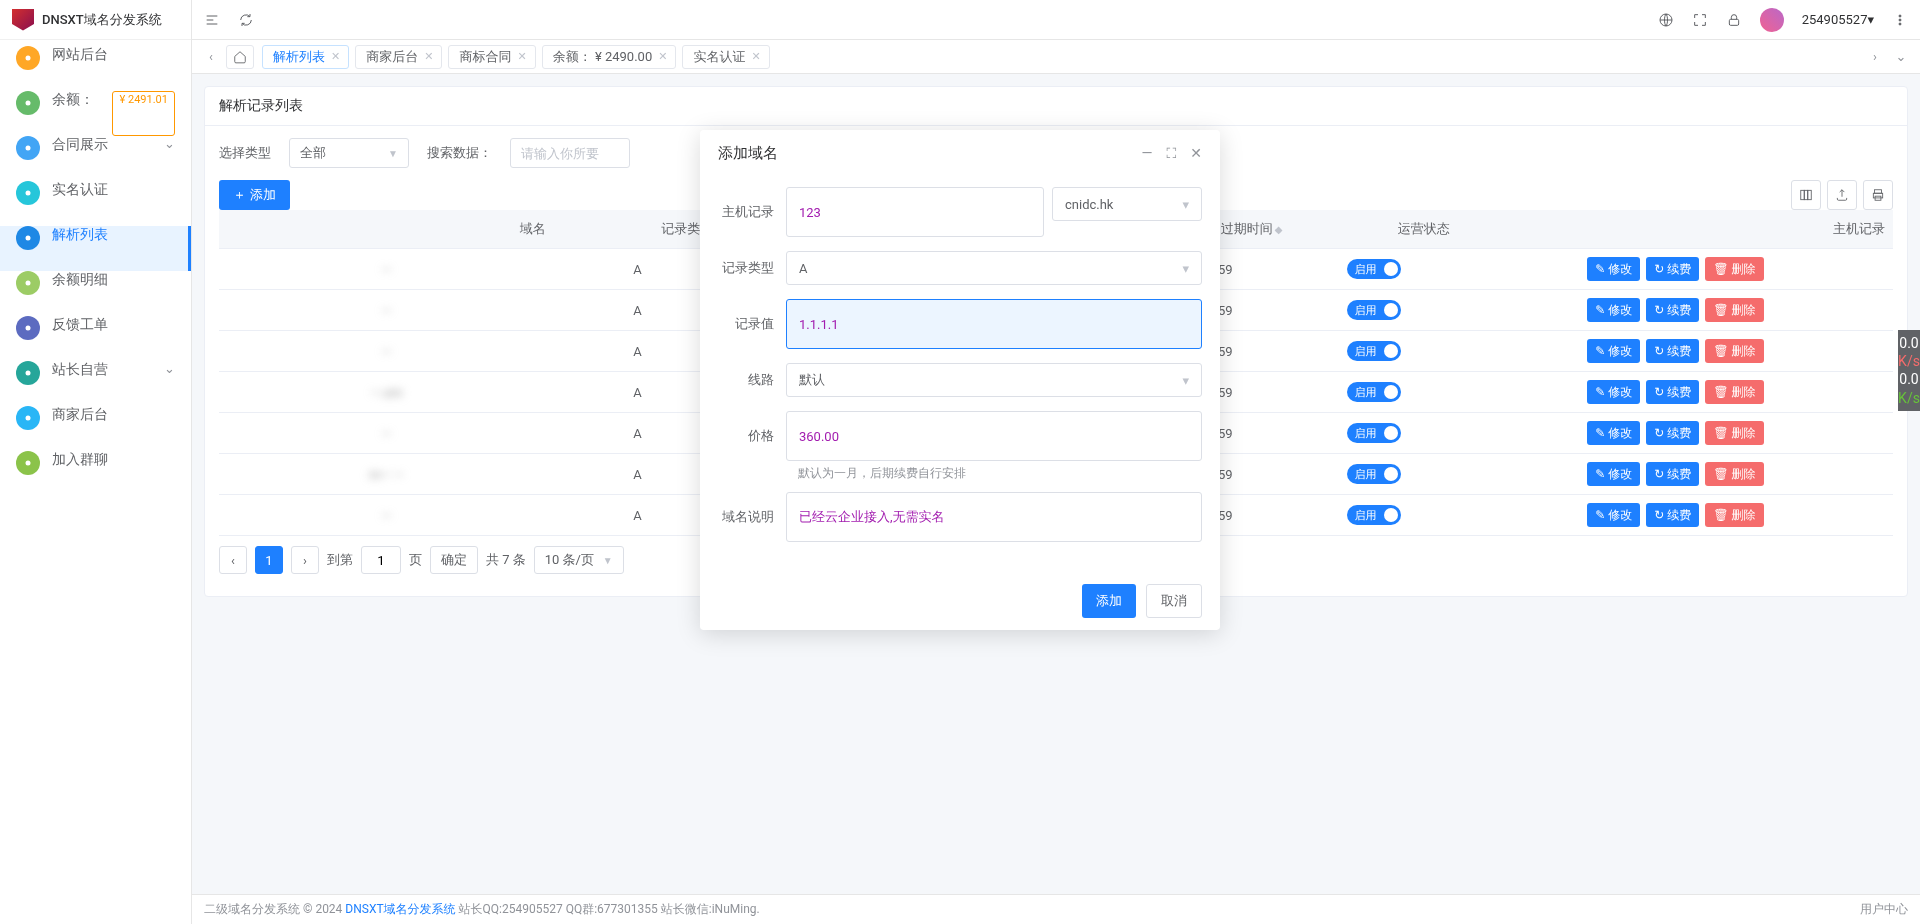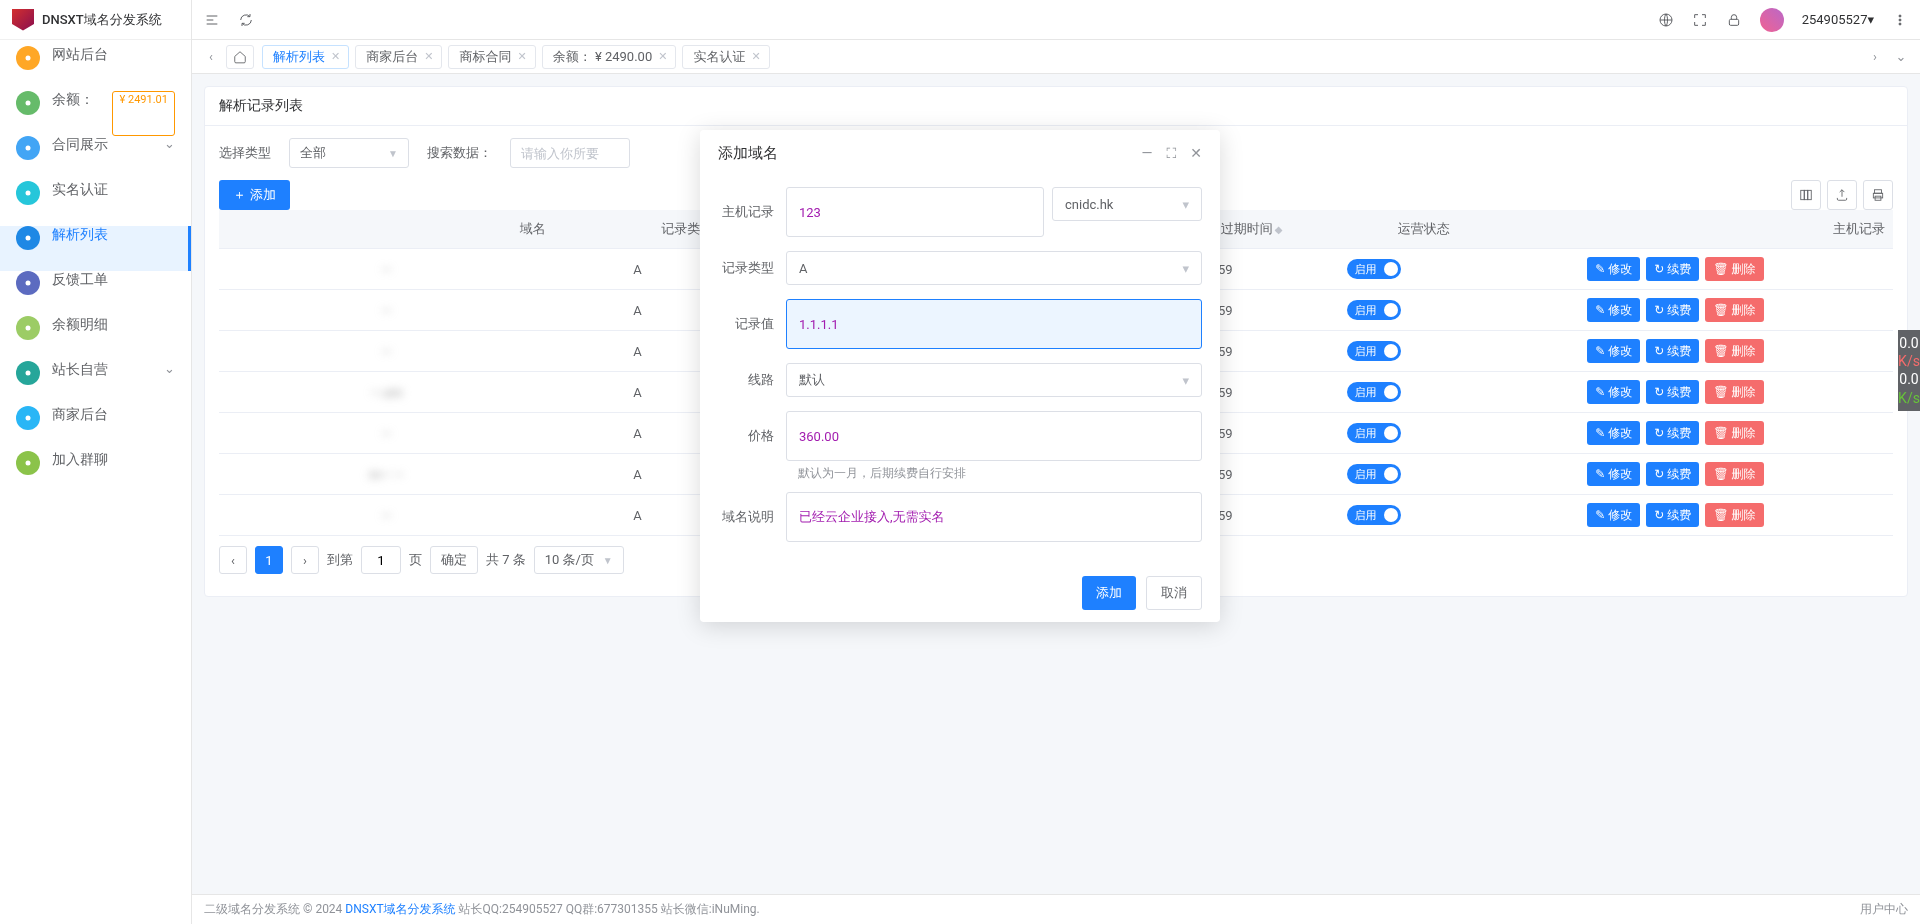--- a/index.html
+++ b/index.html
@@ -140,34 +140,34 @@
         </li>
         <li class="menu-item active">
           <span class="menu-icon mi-deepblue">
             <svg viewBox="0 0 24 24">
               <circle cx="12" cy="12" r="5"></circle>
             </svg>
           </span>
           <span class="menu-label">解析列表</span>
         </li>
         <li class="menu-item">
+          <span class="menu-icon mi-lightgreen">
+            <svg viewBox="0 0 24 24">
+              <circle cx="12" cy="12" r="5"></circle>
+            </svg>
+          </span>
+          <span class="menu-label">余额明细</span>
+        </li>
+        <li class="menu-item">
           <span class="menu-icon mi-indigo">
             <svg viewBox="0 0 24 24">
               <circle cx="12" cy="12" r="5"></circle>
             </svg>
           </span>
           <span class="menu-label">反馈工单</span>
-        </li>
-        <li class="menu-item">
-          <span class="menu-icon mi-lightgreen">
-            <svg viewBox="0 0 24 24">
-              <circle cx="12" cy="12" r="5"></circle>
-            </svg>
-          </span>
-          <span class="menu-label">余额明细</span>
         </li>
         <li class="menu-item">
           <span class="menu-icon mi-teal">
             <svg viewBox="0 0 24 24">
               <circle cx="12" cy="12" r="5"></circle>
             </svg>
           </span>
           <span class="menu-label">站长自营</span>
           <span class="chev">⌄</span>
         </li>
@@ -521,21 +521,21 @@
             </div>
           </div>
       </div>
       <div class="form-row" style="margin-bottom:0">
         <div class="form-label">价格</div>
         <div class="form-ctrl">
             <input class="m-inp" value="360.00" style="">
           </div>
       </div>
       <div class="form-hint">默认为一月，后期续费自行安排</div>
-      <div class="form-row" style="margin-top:10px;margin-bottom:4px">
+      <div class="form-row" style="margin-top:10px;margin-bottom:12px">
         <div class="form-label">域名说明</div>
         <div class="form-ctrl">
             <input class="m-inp" value="已经云企业接入,无需实名" style="">
           </div>
       </div>
     </div>
     <div class="modal-foot">
       <button class="btn btn-primary" style="height:34px">添加</button>
       <button class="btn btn-plain" style="height:34px">取消</button>
     </div>

